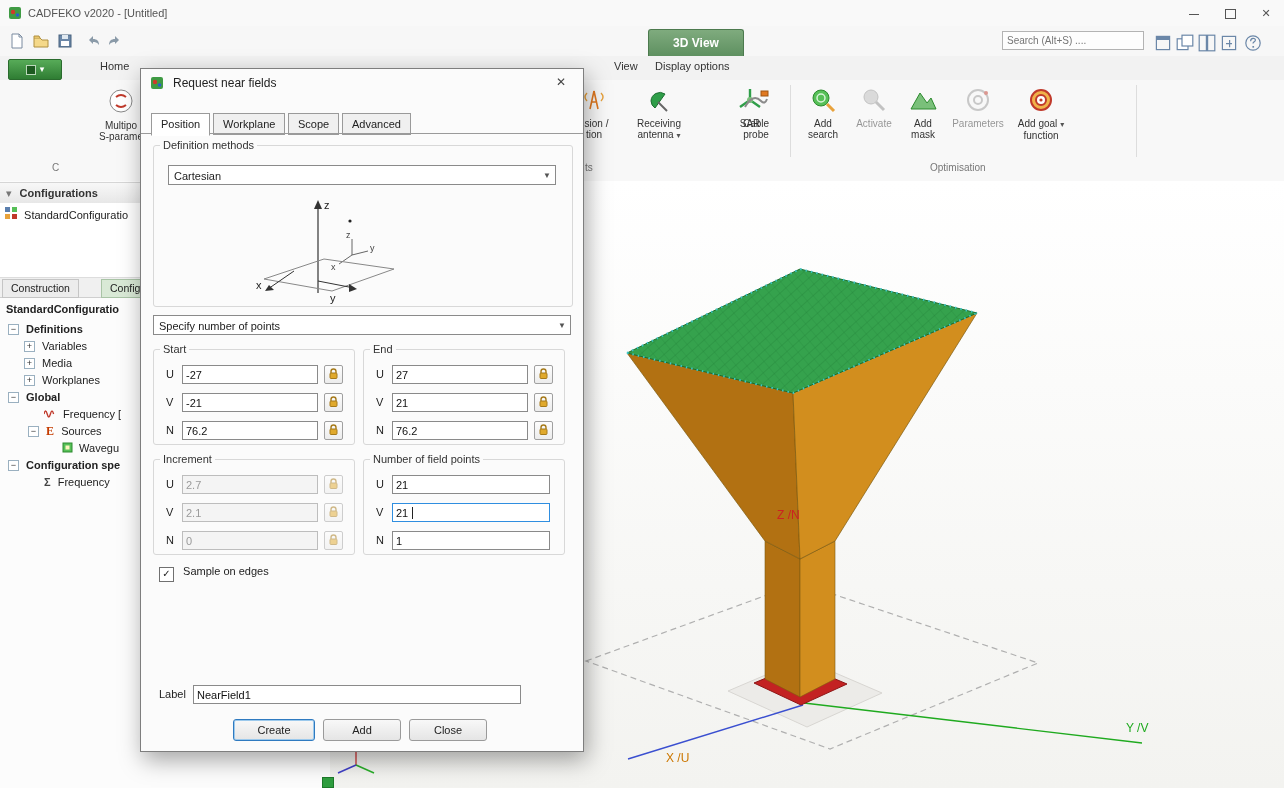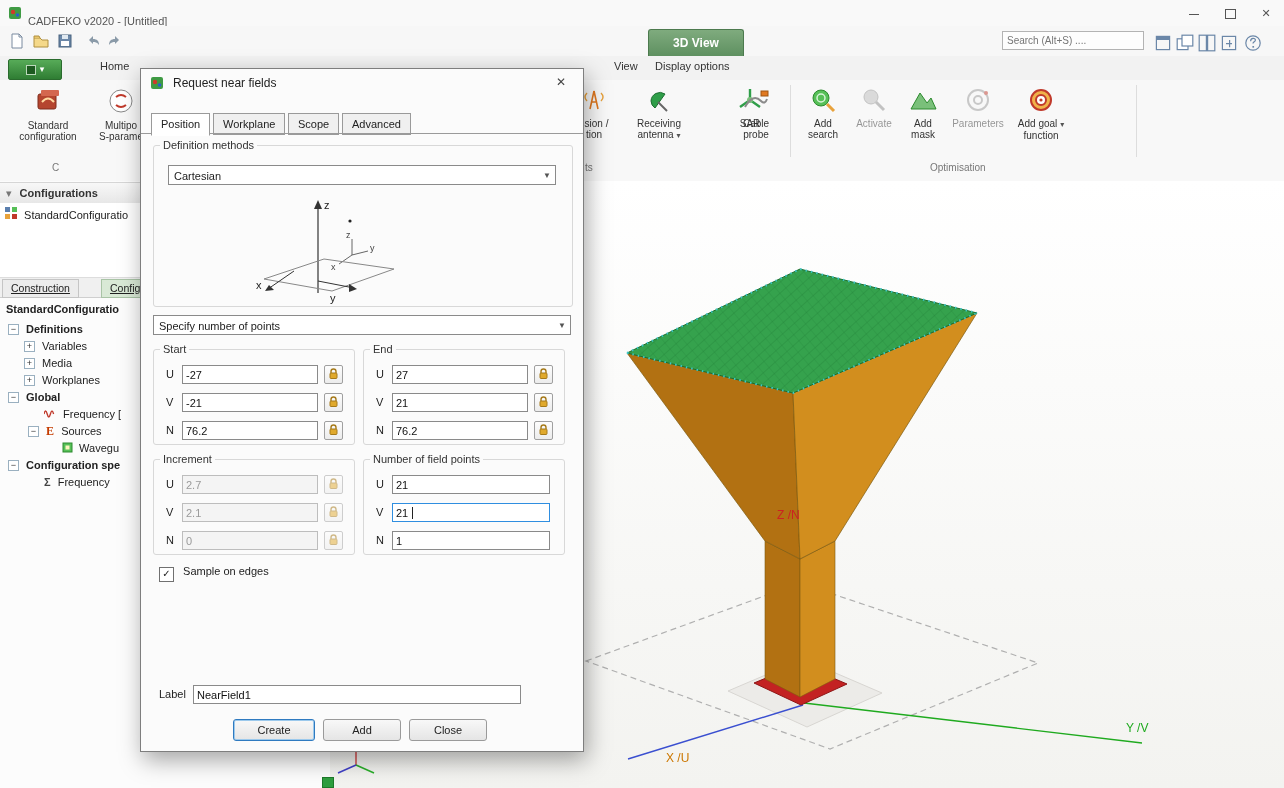--- a/index.html
+++ b/index.html
@@ -1,21 +1,21 @@
 <!DOCTYPE html>
 <html><head>
 <meta charset="utf-8">
 <style>
   html,body{margin:0;padding:0;background:#ddd;}
   #app{position:relative;width:1284px;height:788px;background:#fff;overflow:hidden;
        font-family:"Liberation Sans",sans-serif;font-size:11px;color:#222;}
   .abs{position:absolute;}
   
   #titlebar{left:0;top:0;width:1284px;height:26px;background:#f9f9f9;border-bottom:1px solid #e4e4e4;}
-  #titlebar .title{position:absolute;left:28px;top:7px;color:#555;font-size:11px;margin-top:8px;}
+  #titlebar .title{position:absolute;left:28px;top:7px;color:#555;font-size:11px;}
   .wctl{position:absolute;top:0;width:36px;height:26px;text-align:center;line-height:26px;color:#555;}
   .minbar{display:inline-block;width:10px;height:1px;background:#555;vertical-align:middle;}
   .maxbox{display:inline-block;width:9px;height:8px;border:1px solid #555;vertical-align:middle;}
   
   #qat{left:0;top:26px;width:1284px;height:30px;background:#f7f7f7;border-bottom:1px solid #e2e2e2;}
   .qic{position:absolute;top:6px;width:18px;height:18px;}
   #viewtab{position:absolute;left:648px;top:3px;width:94px;height:27px;background:linear-gradient(#7fab7e,#5d8f5f);
            border:1px solid #4c7a4e;border-bottom:none;border-radius:3px 3px 0 0;color:#fff;font-weight:bold;
            text-align:center;line-height:26px;font-size:12px;}
   #searchbox{position:absolute;left:1002px;top:5px;width:142px;height:19px;border:1px solid #b3b3b3;background:#fdfdfd;
@@ -35,21 +35,21 @@
   .dim{opacity:.5;}
   
   #sidebar{left:0;top:181px;width:330px;height:607px;background:#fcfcfc;border-right:1px solid #c8c8c8;}
   #cfghdr{position:absolute;left:0;top:1px;width:329px;height:20px;background:linear-gradient(#f8f8f8,#e7e7e7);
           border-top:1px solid #d6d6d6;border-bottom:1px solid #d6d6d6;line-height:20px;}
   #cfghdr .arr{color:#777;margin:0 5px 0 6px;}
   #cfghdr .t{font-weight:bold;color:#333;}
   #cfglist{position:absolute;left:0;top:22px;width:329px;height:74px;background:#fff;border-bottom:1px solid #ddd;}
   .cfgrow{position:absolute;left:4px;top:3px;height:18px;line-height:18px;white-space:nowrap;}
   #sbtabs{position:absolute;left:0;top:97px;width:329px;height:19px;background:#f0f0f0;border-bottom:1px solid #cfcfcf;}
-  .sbtab{position:absolute;top:1px;height:17px;line-height:17px;padding:0 8px;border:1px solid #c5c5c5;background:#ececec;font-size:10.5px;text-decoration:underline;}
+  .sbtab{position:absolute;top:1px;height:17px;line-height:17px;padding:0 8px;border:1px solid #c5c5c5;background:#ececec;font-size:10.5px;}
   .sbtab.active{background:#d9e9d6;border-color:#a9c4a6;}
   #treehdr{position:absolute;left:6px;top:122px;font-weight:bold;color:#222;}
   #tree{position:absolute;left:0;top:140px;width:318px;}
   .trow{position:relative;height:17px;line-height:17px;white-space:nowrap;}
   .texp{display:inline-block;width:9px;height:9px;border:1px solid #9ab0c0;background:#fff;color:#333;
         font-size:9px;line-height:8px;text-align:center;vertical-align:1px;margin-right:4px;}
   .tico{display:inline-block;vertical-align:-1px;margin-right:3px;}
   .bold{font-weight:bold;}
   .eicon{color:#c43c00;font-weight:bold;font-family:"Liberation Serif",serif;font-size:12px;margin-right:4px;}
   .sigico{color:#444;font-weight:bold;margin-right:4px;}
@@ -152,29 +152,20 @@
     <div id="appbtn">
       <span class="sq"></span><span>▾</span>
     </div>
     <span class="rtab" style="left:100px">Home</span>
     <span class="rtab" style="left:614px">View</span>
     <span class="rtab" style="left:655px">Display options</span>
   </div>
 
   <div id="ribbon" class="abs">
 
-    <div class="rbtn" style="left:8px;width:80px">
-      <svg width="32" height="32" viewBox="0 0 32 32">
-        <rect x="6" y="9" width="18" height="15" rx="2" fill="#b5452f" stroke="#7e2c1c"></rect>
-        <rect x="9" y="5" width="18" height="6" rx="1" fill="#d4674f"></rect>
-        <path d="M10 17 q6 -7 12 0" fill="none" stroke="#ffd9a0" stroke-width="2"></path>
-      </svg>
-      <span>Standard</span><br>
-      <span>configuration</span>
-    </div>
     <div class="rbtn" style="left:92px;width:58px">
       <svg width="32" height="32" viewBox="0 0 32 32">
         <circle cx="16" cy="16" r="11" fill="#fff" stroke="#888"></circle>
         <path d="M11 12 q5 -4 10 0 M11 20 q5 4 10 0" fill="none" stroke="#c0392b" stroke-width="2"></path>
       </svg>
       <span>Multipo</span><br>
       <span>S-parame</span>
     </div>
     <span class="rgl" style="left:52px">C</span>
 

